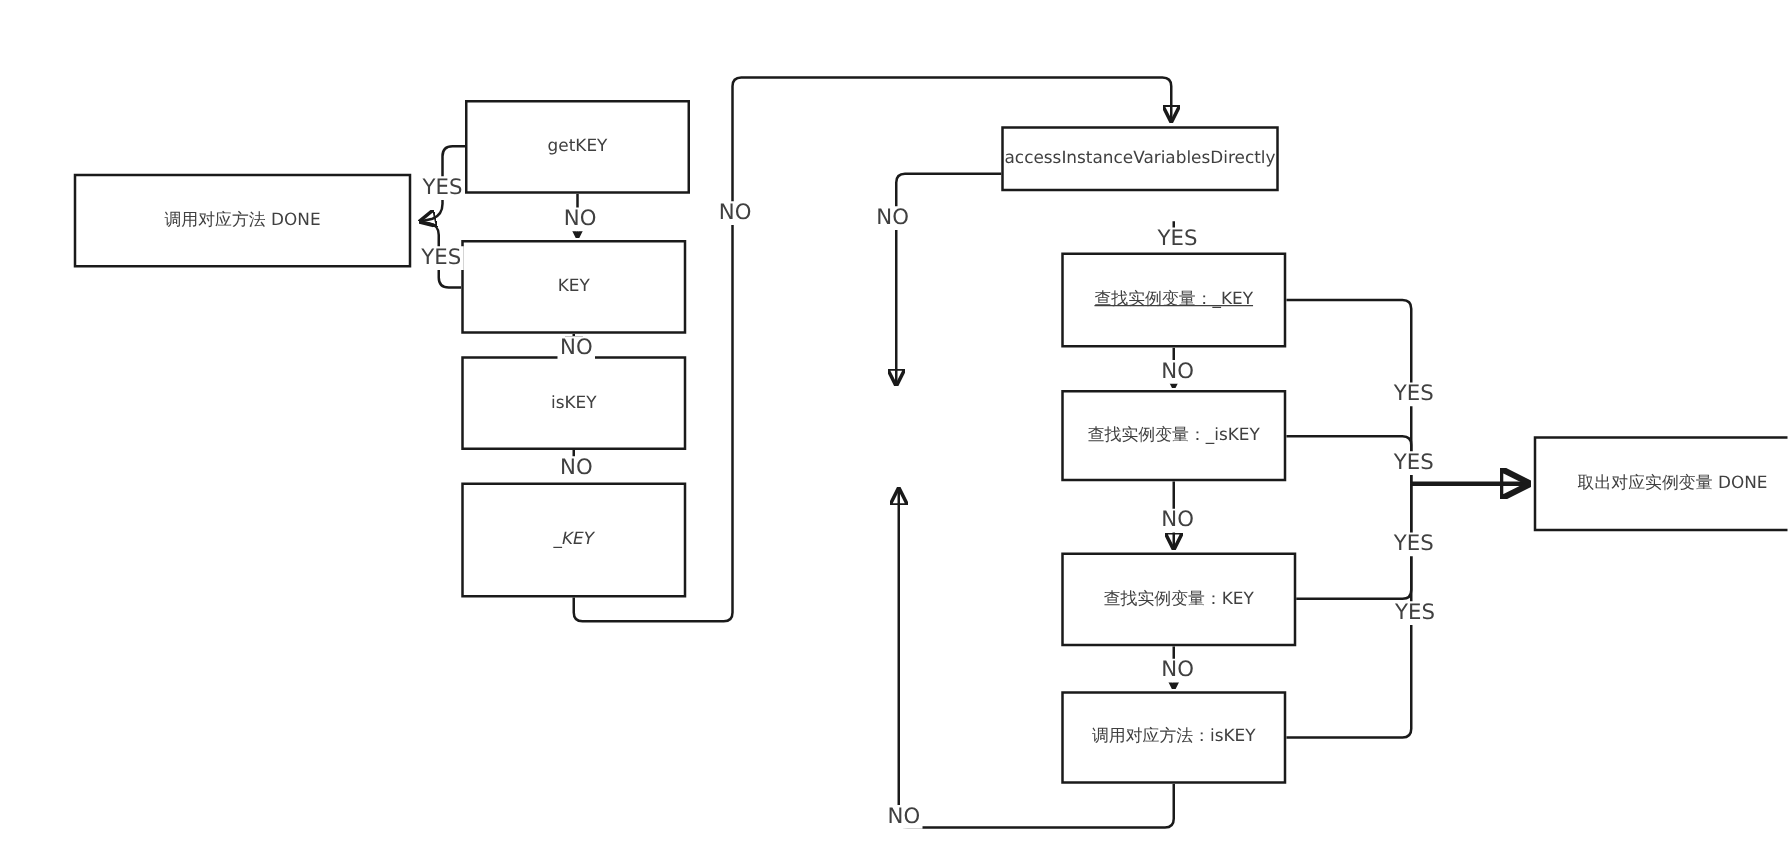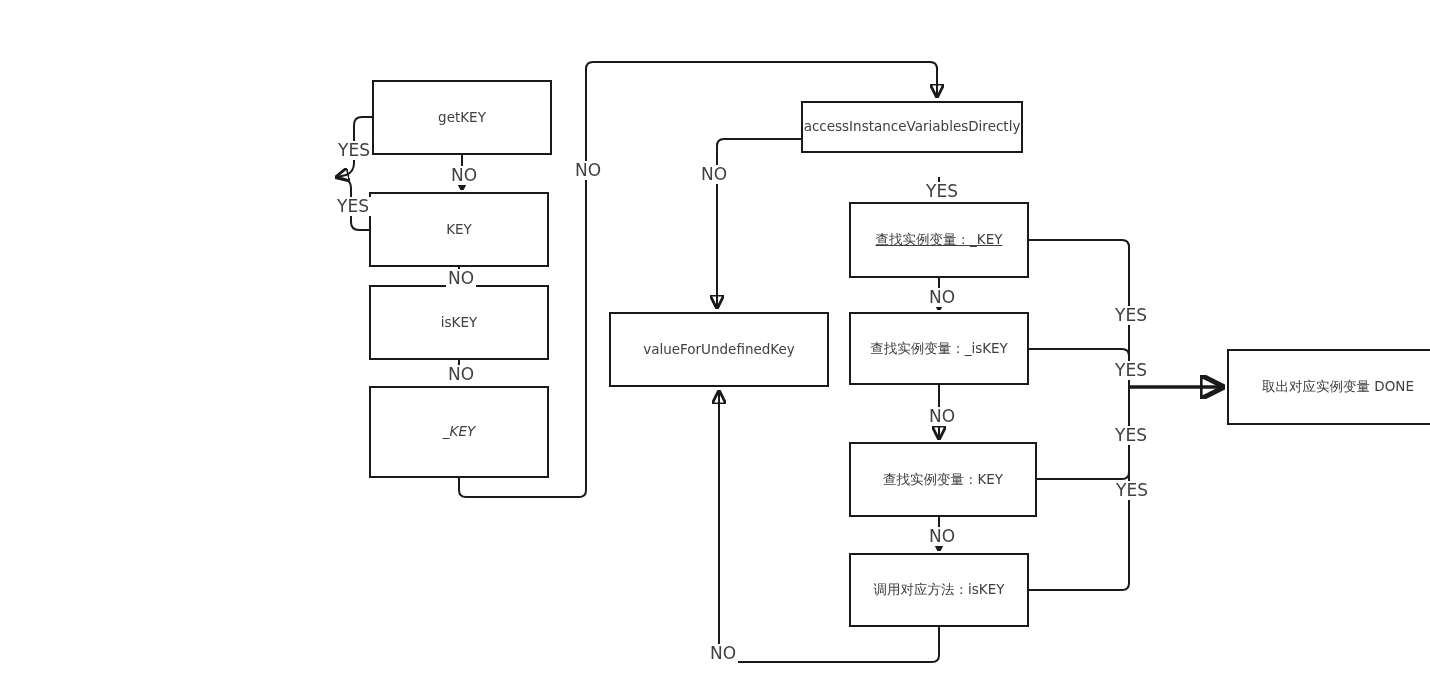--- a/index.html
+++ b/index.html
@@ -77,26 +77,26 @@
     <path d="M990,479 L1083,479 Q1090,479 1090,472 L1090,387"></path>
     <path d="M990,590 L1083,590 Q1090,590 1090,583 L1090,387"></path>
     <path class="bold" d="M1090,387 L1182,387" marker-end="url(#arrow)"></path>
     <path d="M900,627 L900,655 Q900,662 893,662 L687,662 Q680,662 680,655 L680,392" marker-end="url(#arrow)"></path>
   </svg>
 
   <div class="node" id="n-getkey">getKEY</div>
   <div class="node" id="n-key">KEY</div>
   <div class="node" id="n-iskey">isKEY</div>
   <div class="node" id="n-ukey">_KEY</div>
+  <div class="node" id="n-calldone">调用对应方法 DONE</div>
   <div class="node" id="n-access">accessInstanceVariablesDirectly</div>
   <div class="node" id="n-find-ukey">查找实例变量：_KEY</div>
   <div class="node" id="n-find-uiskey">查找实例变量：_isKEY</div>
   <div class="node" id="n-find-key">查找实例变量：KEY</div>
   <div class="node" id="n-find-iskey">调用对应方法：isKEY</div>
-  <div class="node" id="n-vfuk">valueForUndefinedKey</div>
   <div class="node" id="n-fetchdone">取出对应实例变量 DONE</div>
 
   <div class="elabel" id="l-getkey-yes">YES</div>
   <div class="elabel" id="l-getkey-no">NO</div>
   <div class="elabel" id="l-key-yes">YES</div>
   <div class="elabel" id="l-key-no">NO</div>
   <div class="elabel" id="l-iskey-no">NO</div>
   <div class="elabel" id="l-ukey-no">NO</div>
   <div class="elabel" id="l-access-no">NO</div>
   <div class="elabel" id="l-access-yes">YES</div>

